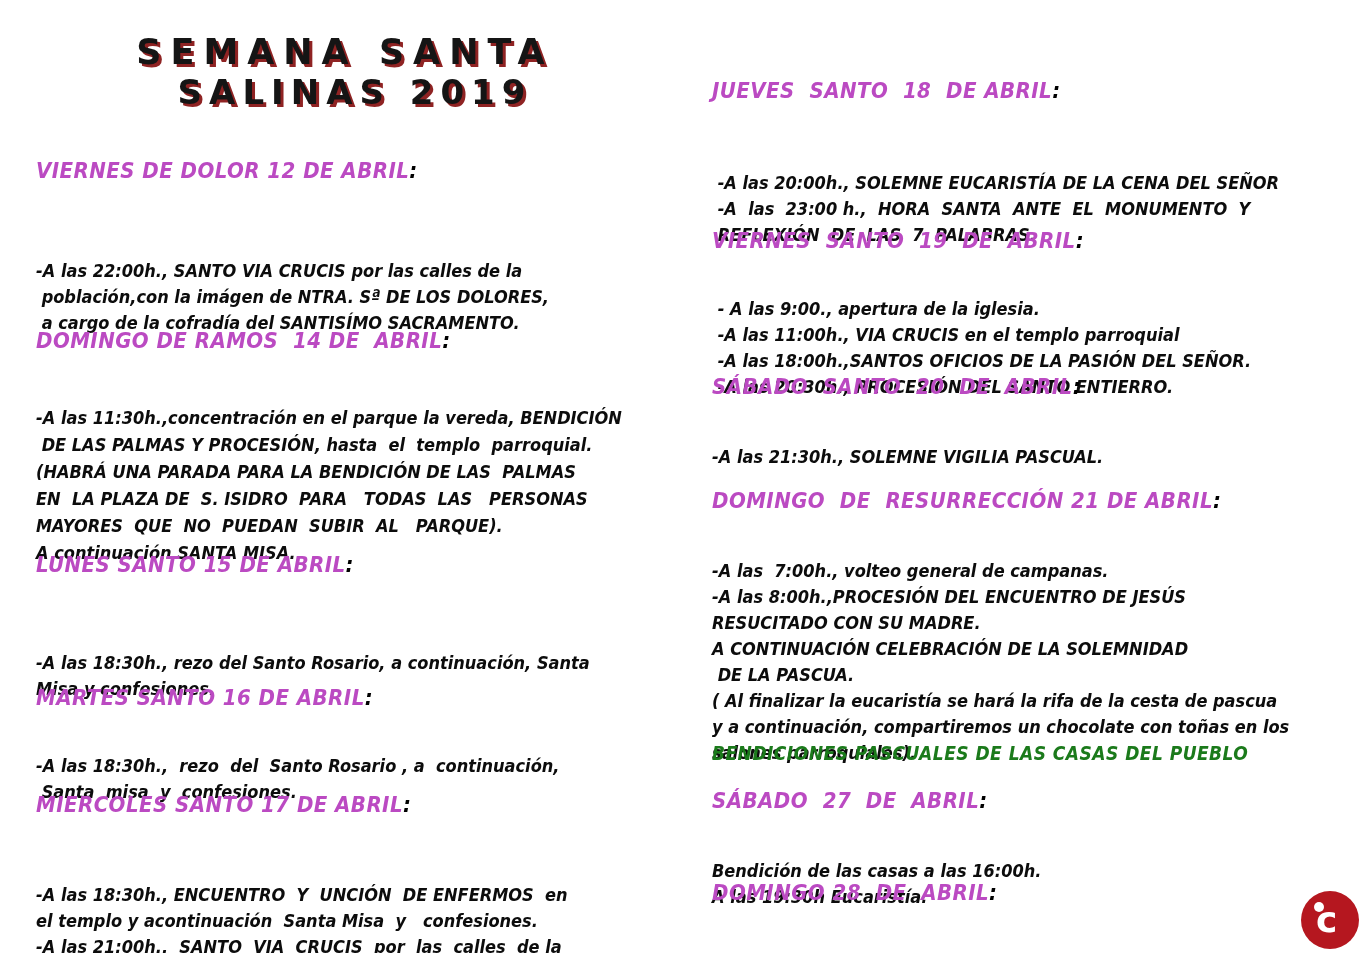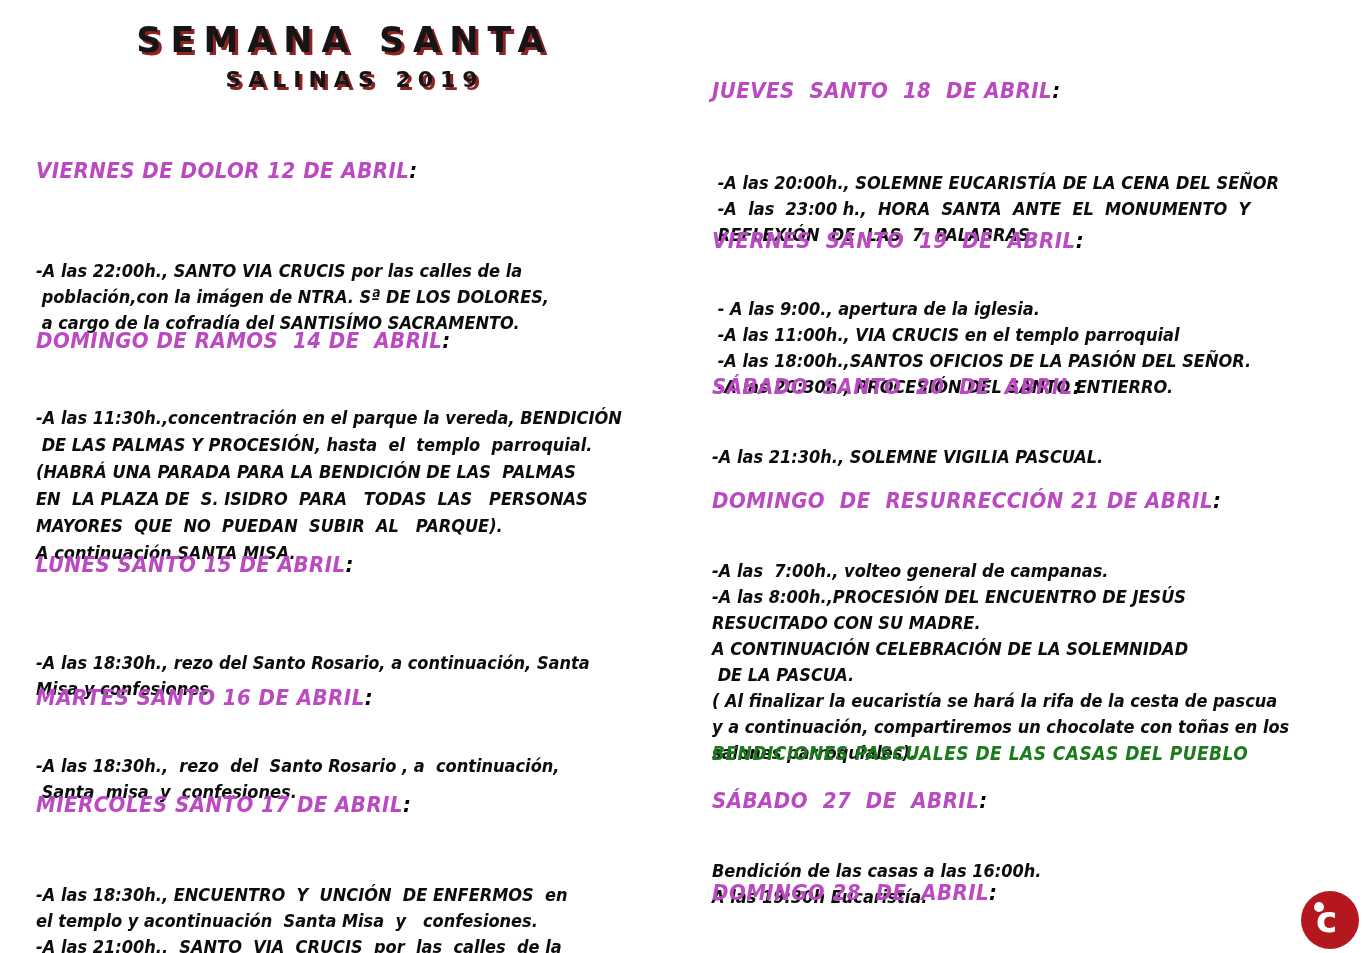--- a/index.html
+++ b/index.html
@@ -15,22 +15,22 @@
     position:absolute;left:0;top:20px;width:690px;
     text-align:center;
   }
   .title-line{
     font-family:"DejaVu Sans",sans-serif;
     font-weight:800;
     color:var(--title-text,#151515);
     text-shadow:3px 3px 0 var(--title-shadow,#8f2323);
     white-space:pre;
   }
-  .title-line-1{font-size:35px;letter-spacing:9px;line-height:40px;}
-  .title-line-2{font-size:22px;letter-spacing:7px;line-height:40px;padding-left:20px;}
+  .title-line-1{font-size:35px;letter-spacing:9px;line-height:40px;margin-top:12px;}
+  .title-line-2{font-size:34px;letter-spacing:7px;line-height:40px;padding-left:20px;}
   
   .sec{
     position:absolute;
     transform:scaleX(.9);
     transform-origin:0 0;
     white-space:pre;
   }
   .h{
     font-style:italic;
     font-weight:700;

